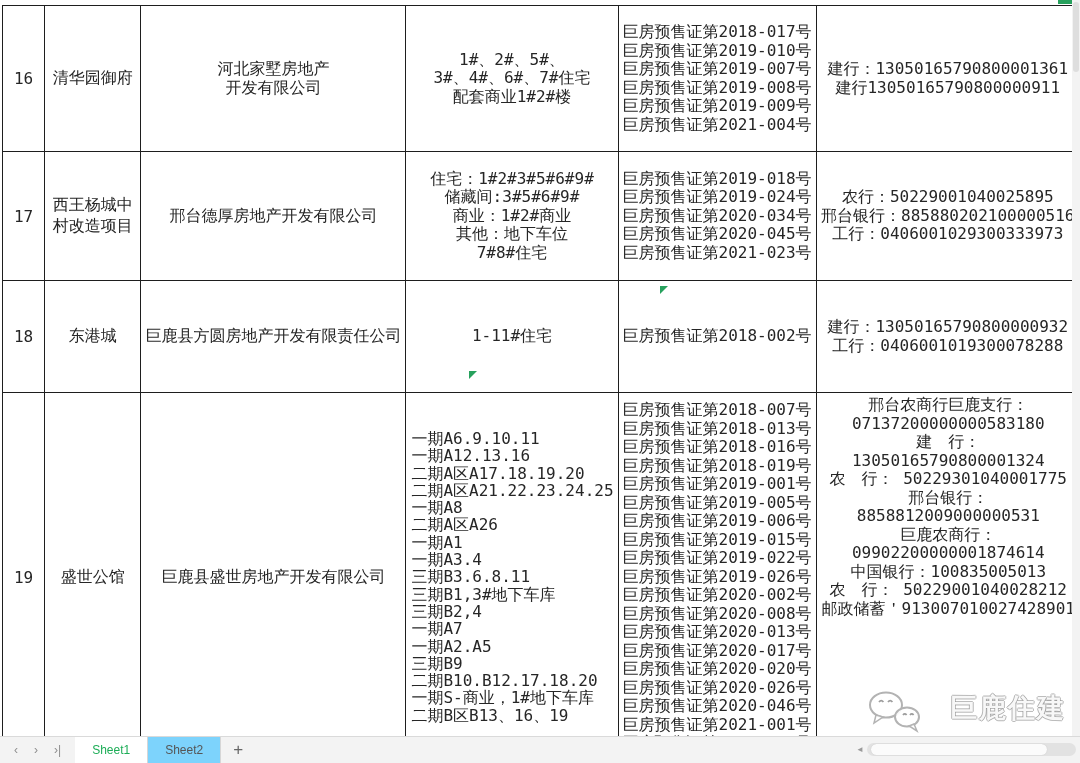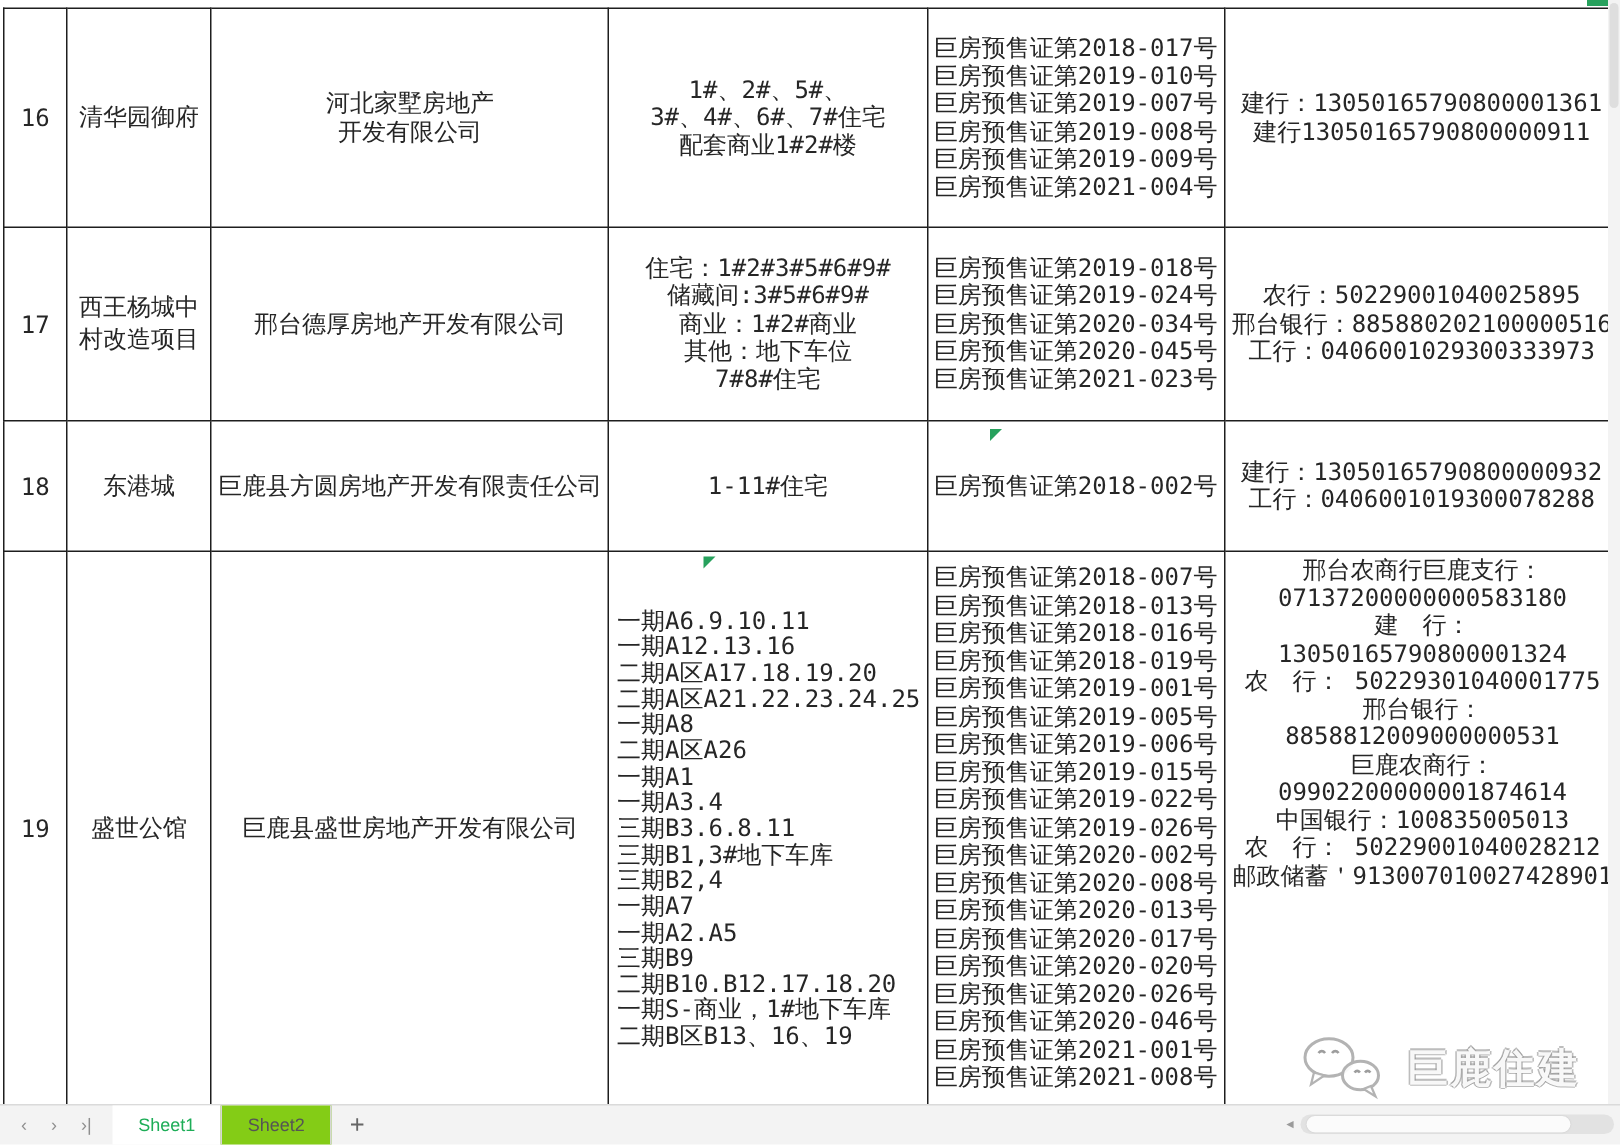--- a/index.html
+++ b/index.html
@@ -17,56 +17,56 @@
   table.sheet td{
     border:1px solid #1e1e1e;
     color:#262626;
     text-align:center;vertical-align:middle;
     padding:2px 4px;
     font-size:16px;
     overflow:hidden;
   }
   .row-16{height:146px;}
   .row-17{height:129px;}
-  .row-18{height:87px;}
+  .row-18{height:112px;}
   .row-19{height:369px;}
   td.col-num{font-size:13px;}
   td.col-project,td.col-developer{font-size:13px;}
   .line{line-height:18.5px;white-space:nowrap;}
   .row-19 td.col-buildings{text-align:left;padding-left:5px;}
   .row-19 td.col-buildings .line{line-height:17.3px;}
   .row-19 td.col-banks{vertical-align:top;text-align:center;padding-top:3px;padding-left:5px;}
   
   .flag{position:absolute;width:0;height:0;border-top:8px solid #27a15d;border-right:8px solid transparent;}
   #flag-e18{left:660px;top:286px;}
   #flag-d19{left:469px;top:371px;}
   .sel-frag{position:absolute;left:1058px;top:0;width:22px;height:4px;background:#27a15d;}
   
   .vscroll{position:absolute;right:0;top:0;width:8px;height:737px;background:#f3f3f3;}
   .vscroll .vthumb{position:absolute;top:2px;left:1px;width:6px;height:70px;background:#dedede;border-radius:3px;}
   
-  .watermark{position:absolute;left:866px;top:690px;display:flex;align-items:center;gap:14px;pointer-events:none;}
+  .watermark{position:absolute;left:866px;top:690px;display:flex;gap:26px;pointer-events:none;}
   .watermark .wtext{
     font-size:27px;font-weight:bold;letter-spacing:2px;
     color:rgba(255,255,255,0.93);
     text-shadow:-1px 0 0 rgba(145,145,145,.6),1px 0 0 rgba(145,145,145,.6),
                 0 -1px 0 rgba(145,145,145,.6),0 1px 0 rgba(145,145,145,.6);
   }
   
   .sheetbar{
     position:absolute;left:0;bottom:0;width:1080px;height:26px;
     background:#f3f3f3;border-top:1px solid #dadada;
     display:flex;align-items:stretch;
     font-family:"Liberation Sans","DejaVu Sans",sans-serif;
   }
   .nav{display:flex;align-items:center;gap:16px;padding:0 14px;color:#8e8e8e;font-size:12px;}
   .nav span{cursor:default;}
   .tab{display:flex;align-items:center;padding:0 17px;font-size:12px;color:#555;}
   .tab.active{background:#ffffff;color:#1dad57;font-weight:normal;}
-  .tab.inactive{background:#84cc16;border-left:1px solid #d6d6d6;border-right:1px solid #d6d6d6;}
+  .tab.inactive{background:#7dd3fc;border-left:1px solid #d6d6d6;border-right:1px solid #d6d6d6;}
   .add-sheet{display:flex;align-items:center;padding:0 12px;color:#666;font-size:17px;}
   .hscroll{position:absolute;left:856px;top:5px;width:220px;height:15px;display:flex;align-items:center;}
   .hscroll .arrow{color:#9a9a9a;font-size:8px;margin-right:3px;}
   .hscroll .track{flex:1;height:13px;background:#e2e2e2;border-radius:7px;position:relative;}
   .hscroll .thumb{position:absolute;left:4px;top:1px;height:11px;width:176px;background:#fbfbfb;border-radius:6px;box-shadow:0 0 1px #bdbdbd;}
 </style>
 </head>
 <body>
 
 <div class="grid-area">

